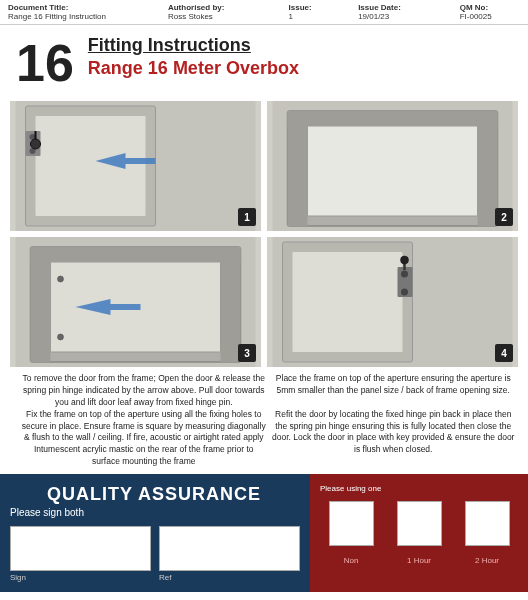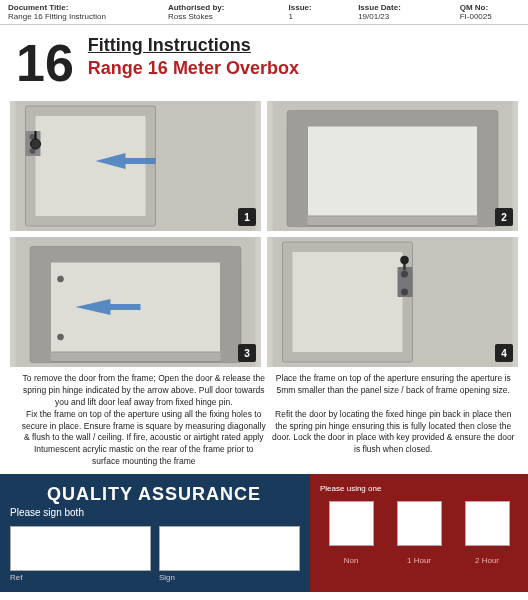--- a/index.html
+++ b/index.html
@@ -305,25 +305,25 @@
 </div>
 
 <div class="bottom-section">
 
   <div class="qa-section">
     <div class="qa-title">QUALITY ASSURANCE</div>
     <div class="qa-subtitle">Please sign both</div>
     <div class="qa-boxes">
       <div class="qa-box-wrap">
         <div class="qa-box"></div>
-        <div class="qa-label">Ref</div>
+        <div class="qa-label">Sign</div>
       </div>
       <div class="qa-box-wrap">
         <div class="qa-box"></div>
-        <div class="qa-label">Sign</div>
+        <div class="qa-label">Ref</div>
       </div>
     </div>
   </div>
 
   <div class="fire-section">
     <div class="fire-subtitle">Please using one</div>
     <div class="fire-boxes">
       <div class="fire-box-wrap">
         <div class="fire-box"></div>
         <div class="fire-label">Non</div>

